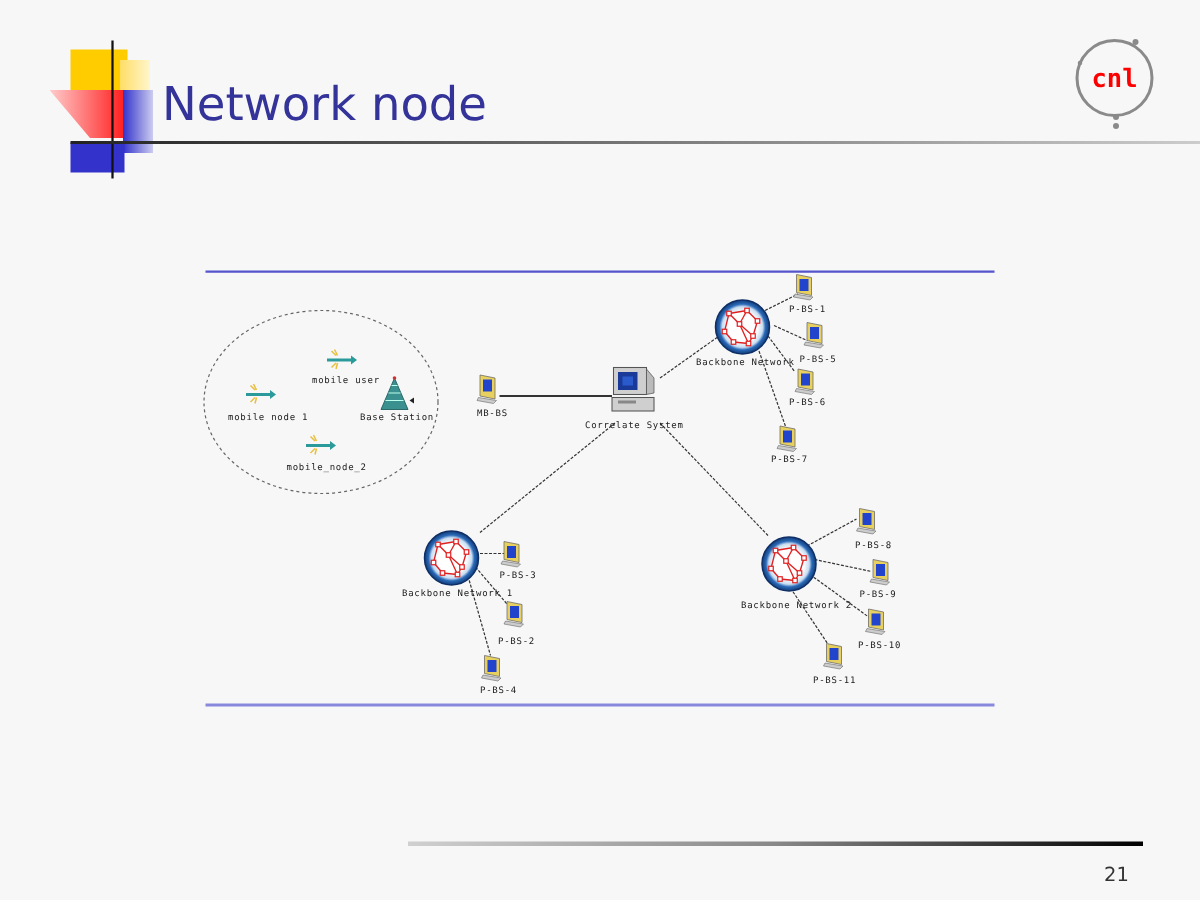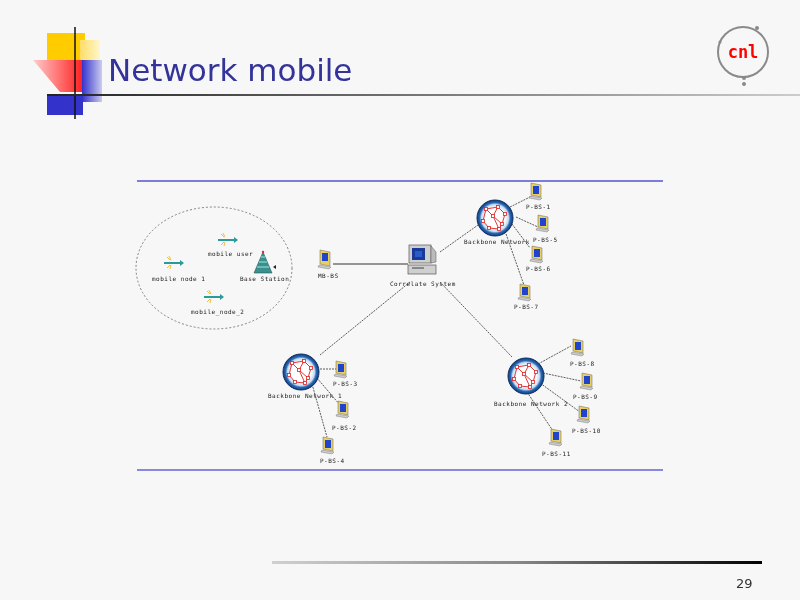--- a/index.html
+++ b/index.html
@@ -245,22 +245,22 @@
         <polygon points="-6,6 6,8 4,10 -7,8" fill="#ccc" stroke="#666" stroke-width="0.4"></polygon>
       </g>
       <g transform="translate(556,436)">
         <polygon points="-5,-7 5,-5 5,7 -5,5" fill="#e8d060" stroke="#666" stroke-width="0.5"></polygon>
         <rect x="-3" y="-4" width="6" height="8" fill="#2244cc"></rect>
         <polygon points="-6,6 6,8 4,10 -7,8" fill="#ccc" stroke="#666" stroke-width="0.4"></polygon>
       </g>
     </g>
 </svg>
 
-<div id="title" class="abs">Network mobile</div>
-<div id="slide-num" class="abs">29</div>
+<div id="title" class="abs">Network node</div>
+<div id="slide-num" class="abs">21</div>
 
 <div class="lbl" style="left:208px;top:250px;">mobile user</div>
 <div class="lbl" style="left:152px;top:275px;">mobile node 1</div>
 <div class="lbl" style="left:240px;top:275px;">Base Station</div>
 <div class="lbl" style="left:191px;top:308px;">mobile_node_2</div>
 <div class="lbl" style="left:318px;top:272px;">MB-BS</div>
 <div class="lbl" style="left:390px;top:280px;">Correlate System</div>
 
 <div class="lbl" style="left:464px;top:238px;">Backbone Network</div>
 <div class="lbl" style="left:526px;top:203px;">P-BS-1</div>

